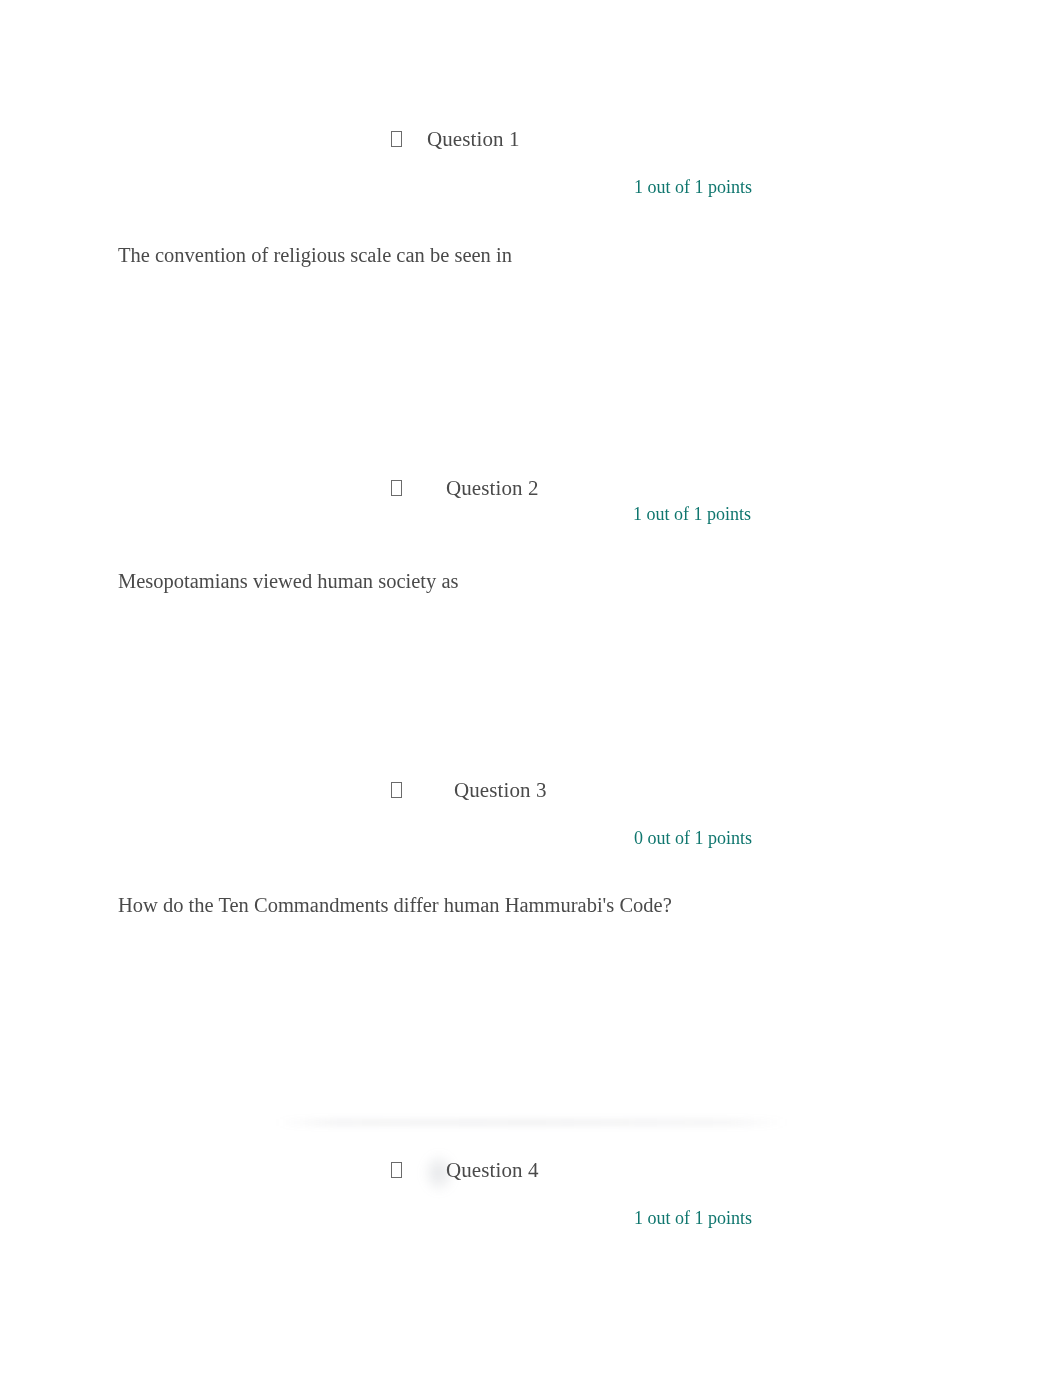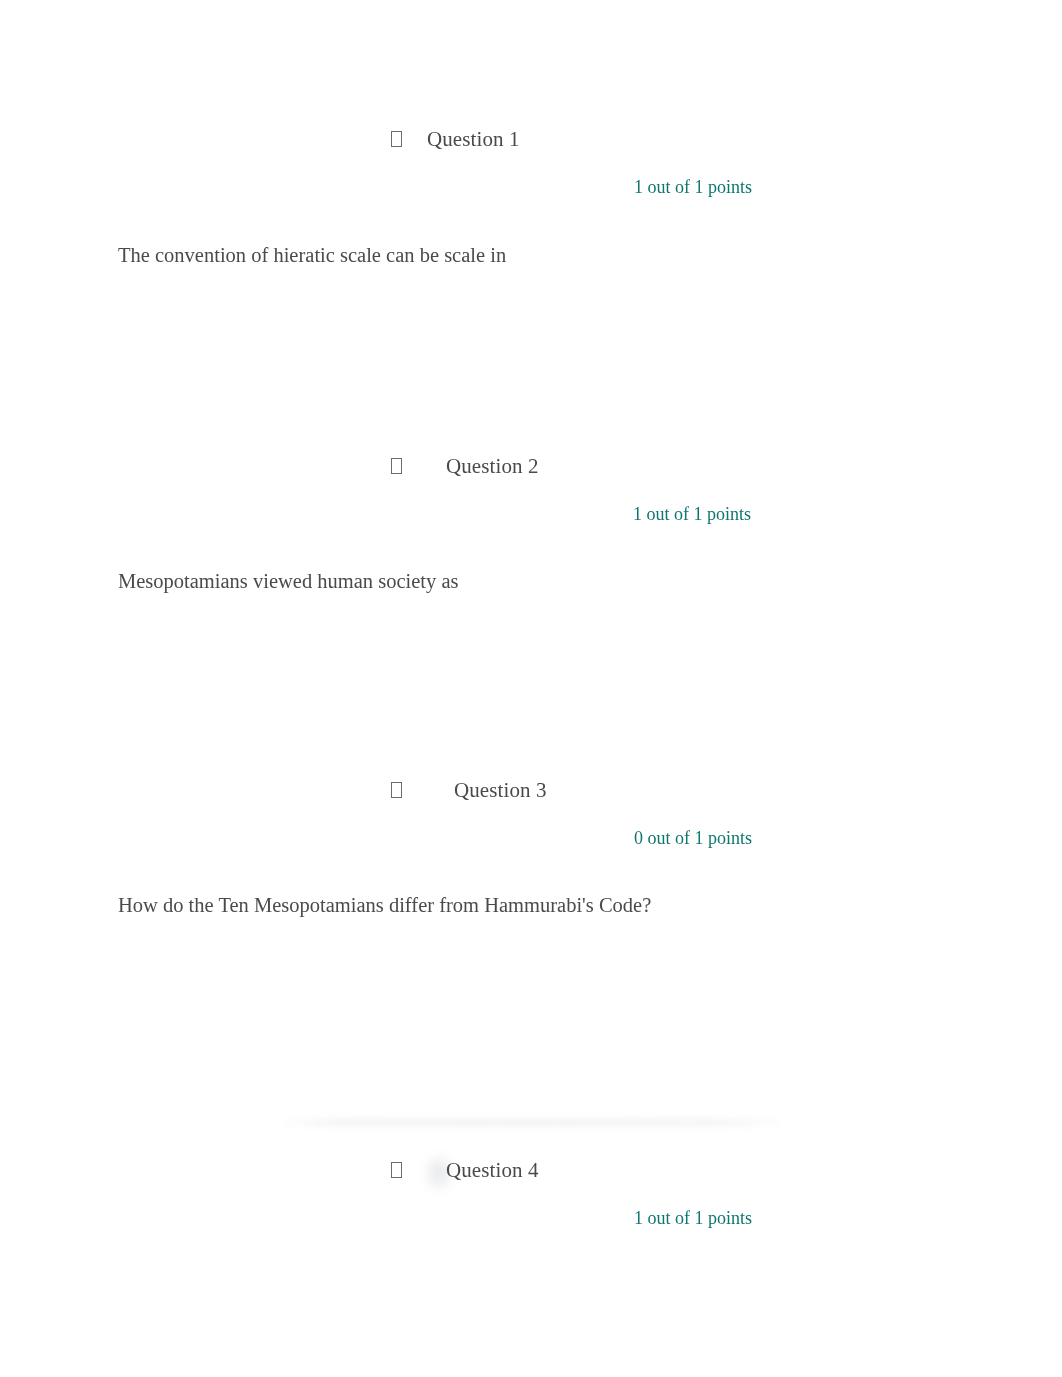--- a/index.html
+++ b/index.html
@@ -99,39 +99,39 @@
 <body>
 
 <div class="page">
 
   <div class="q-block" style="top:126px;">
     <div class="q-heading" style="margin-left:391px;">
       <span class="q-marker"></span>
       <span class="q-label" style="margin-left:25px;">Question 1</span>
     </div>
     <div class="q-points" style="top:50px;">1 out of 1 points</div>
-    <div class="q-text" style="top:116px;">The convention of hieratic scale can be scale in</div>
+    <div class="q-text" style="top:116px;">The convention of religious scale can be seen in</div>
   </div>
 
   <div class="q-block" style="top:453px;">
     <div class="q-heading" style="margin-left:391px;">
       <span class="q-marker"></span>
-      <span class="q-label" style="margin-left:44px;">Question 2</span>
+      <span class="q-label" style="margin-left:44px;margin-top:22px;">Question 2</span>
     </div>
     <div class="q-points" style="top:50px;right:169px;">1 out of 1 points</div>
     <div class="q-text" style="top:115px;">Mesopotamians viewed human society as</div>
   </div>
 
   <div class="q-block" style="top:777px;">
     <div class="q-heading" style="margin-left:391px;gap:8px;">
       <span class="q-marker"></span>
       <span class="q-label" style="margin-left:44px;">Question 3</span>
     </div>
     <div class="q-points" style="top:50px;right:168px;">0 out of 1 points</div>
-    <div class="q-text" style="top:115px;">How do the Ten Mesopotamians differ from Hammurabi's Code?</div>
+    <div class="q-text" style="top:115px;">How do the Ten Commandments differ human Hammurabi's Code?</div>
   </div>
 
   <div class="blur-divider" style="left:276px; top:1119px; width:512px; height:7px;"></div>
 
   <div class="q-block" style="top:1157px;">
     <div class="blur-blob" style="left:422px; top:-5px; width:34px; height:42px;"></div>
     <div class="q-heading" style="margin-left:391px;">
       <span class="q-marker"></span>
       <span class="q-label" style="margin-left:44px;">Question 4</span>
     </div>

